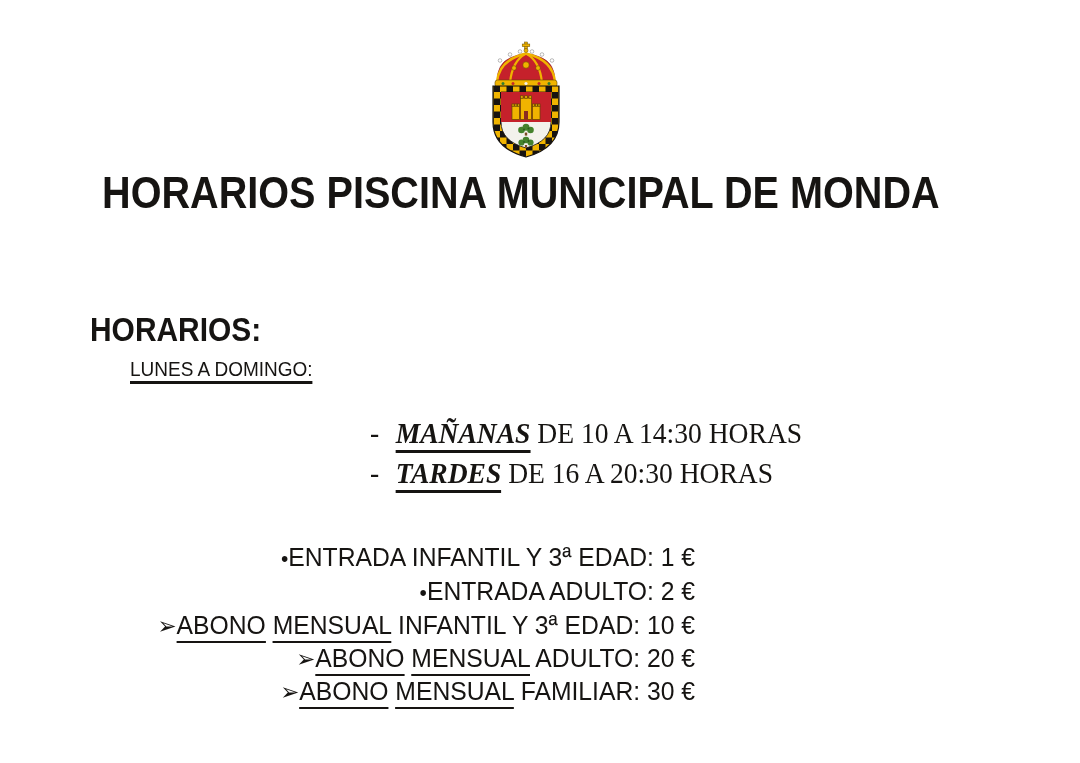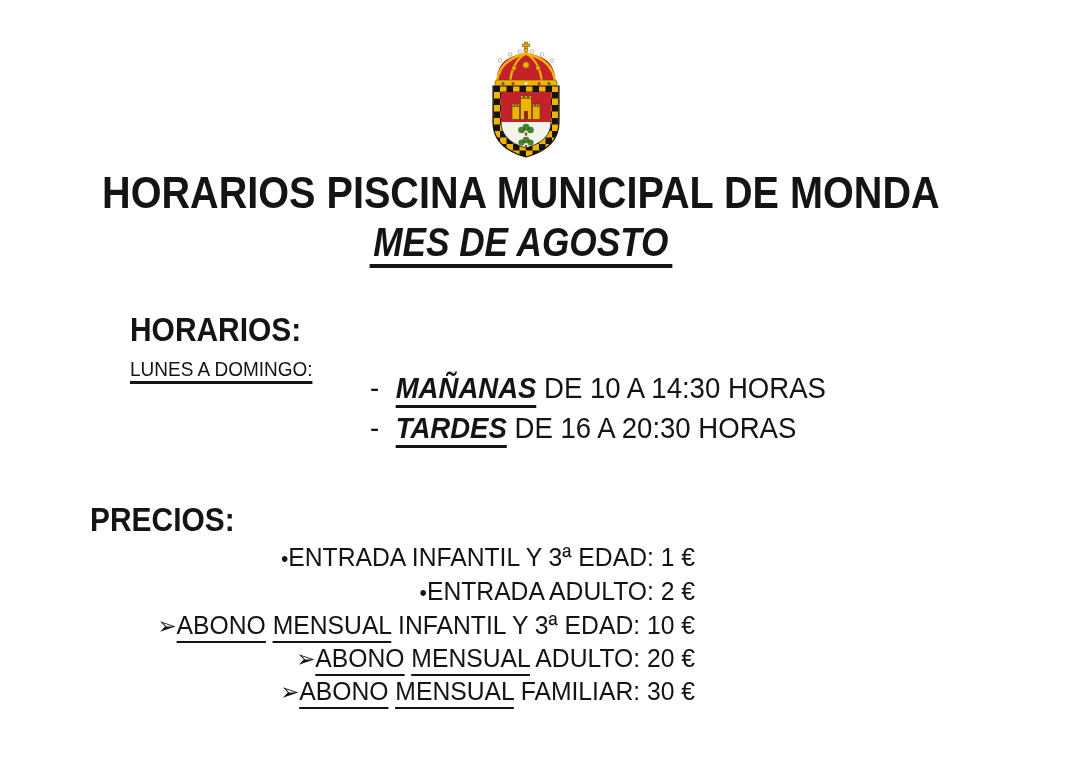--- a/index.html
+++ b/index.html
@@ -14,27 +14,27 @@
   .sxc{display:inline-block;transform:scaleX(0.88);transform-origin:center center;}
   .sxl{transform:scaleX(0.95);transform-origin:left center;}
   .sxh{display:inline-block;transform:scaleX(0.88);transform-origin:left center;}
 
   .center-line{position:absolute;left:0;width:1042px;text-align:center;white-space:nowrap;}
   #title-line{top:170px;font-size:45px;line-height:46px;font-weight:700;letter-spacing:0;}
   #subtitle-line{top:221px;font-size:40px;line-height:42px;font-weight:700;font-style:italic;}
   #subtitle-line .subu{border-bottom:4px solid #161412;padding:0 4px 1px 4px;}
 
   .heading{position:absolute;left:90px;font-size:34px;line-height:38px;font-weight:700;white-space:nowrap;}
-  #horarios-heading{top:310px;margin-left:40px;}
+  #horarios-heading{top:310px;}
   #precios-heading{top:500px;}
 
   #lunes-line{position:absolute;left:130px;top:352px;font-size:20px;line-height:34px;white-space:nowrap;}
   #lunes-line .u{border-bottom:3px solid #161412;padding-bottom:1px;}
 
-  #schedule-items{position:absolute;left:370px;top:368px;}
+  #schedule-items{position:absolute;left:370px;top:413px;font-family:Liberation Serif, serif;}
   .dash-line{font-size:29px;line-height:40px;white-space:nowrap;}
   .dash-line .dash{display:inline-block;width:27px;}
   .dash-line .u{border-bottom:3px solid #161412;padding-bottom:1px;}
   .b{font-weight:700;}
   .i{font-style:italic;}
 
   #price-list{position:absolute;left:150px;top:541px;text-align:right;}
   .price-line{font-size:26px;line-height:33px;white-space:nowrap;}
   .price-line .bullet{display:inline-block;width:28px;font-size:22px;}
   .price-line .bullet.arrow{font-size:24px;}
@@ -126,40 +126,34 @@
           <rect x="37.9" y="105" width="2.2" height="2.6" fill="#7b4a21"></rect>
         </g>
       </g>
     </g>
   </svg>
 
   <div class="center-line" id="title-line">
     <span class="sxc">HORARIOS PISCINA MUNICIPAL DE MONDA</span>
   </div>
 
-  <div class="center-line" id="subtitle-line">
-    <span class="sxc subu">MES DE AGOSTO</span>
-  </div>
 
   <div class="heading" id="horarios-heading">
     <span class="sxh">HORARIOS:</span>
   </div>
 
   <div id="lunes-line">
     <span class="sxh" style="transform:scaleX(0.95);"><span class="u">LUNES A DOMINGO:</span></span>
   </div>
 
   <div id="schedule-items">
       <div class="dash-line sxl"><span class="dash">-</span><span class="u b i">MAÑANAS</span><span> DE 10 A 14:30 HORAS</span></div>
       <div class="dash-line sxl"><span class="dash">-</span><span class="u b i">TARDES</span><span> DE 16 A 20:30 HORAS</span></div>
     </div>
 
-  <div class="heading" id="precios-heading">
-    <span class="sxh">PRECIOS:</span>
-  </div>
 
   <div id="price-list">
       <div class="price-line sxl"><span class="bullet">•</span><span>ENTRADA INFANTIL Y 3ª EDAD: 1 €</span></div>
       <div class="price-line sxl"><span class="bullet">•</span><span>ENTRADA ADULTO: 2 €</span></div>
       <div class="price-line sxl"><span class="bullet arrow">➢</span><span class="u">ABONO</span><span> </span><span class="u">MENSUAL</span><span> INFANTIL Y 3ª EDAD: 10 €</span></div>
       <div class="price-line sxl"><span class="bullet arrow">➢</span><span class="u">ABONO</span><span> </span><span class="u">MENSUAL</span><span> ADULTO: 20 €</span></div>
       <div class="price-line sxl"><span class="bullet arrow">➢</span><span class="u">ABONO</span><span> </span><span class="u">MENSUAL</span><span> FAMILIAR: 30 €</span></div>
     </div>
 
 </div>

